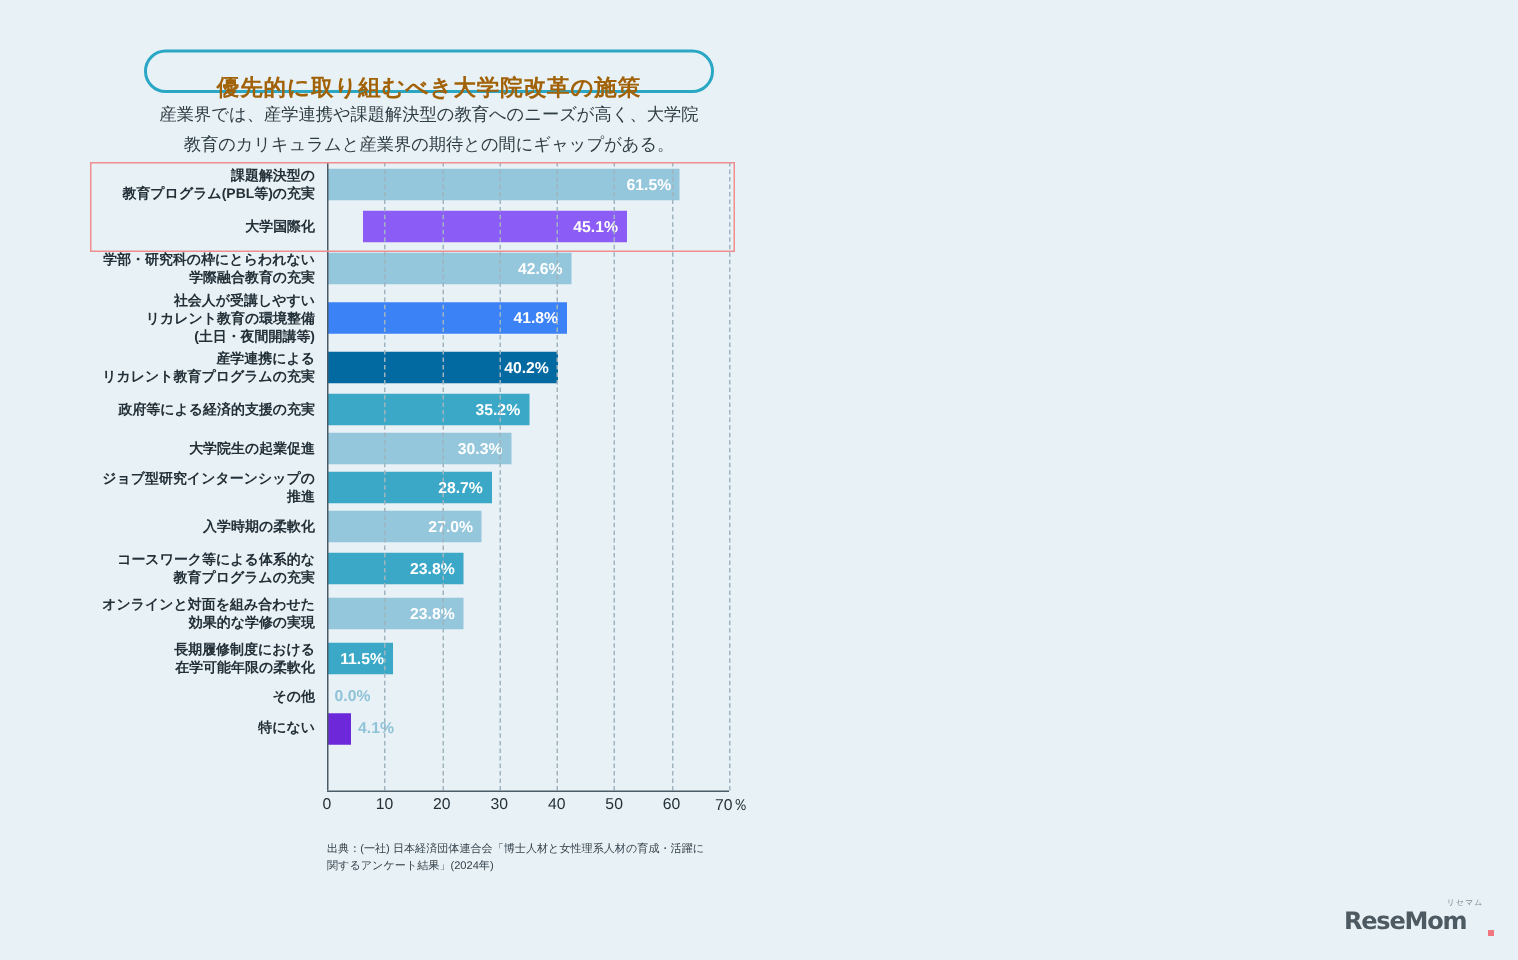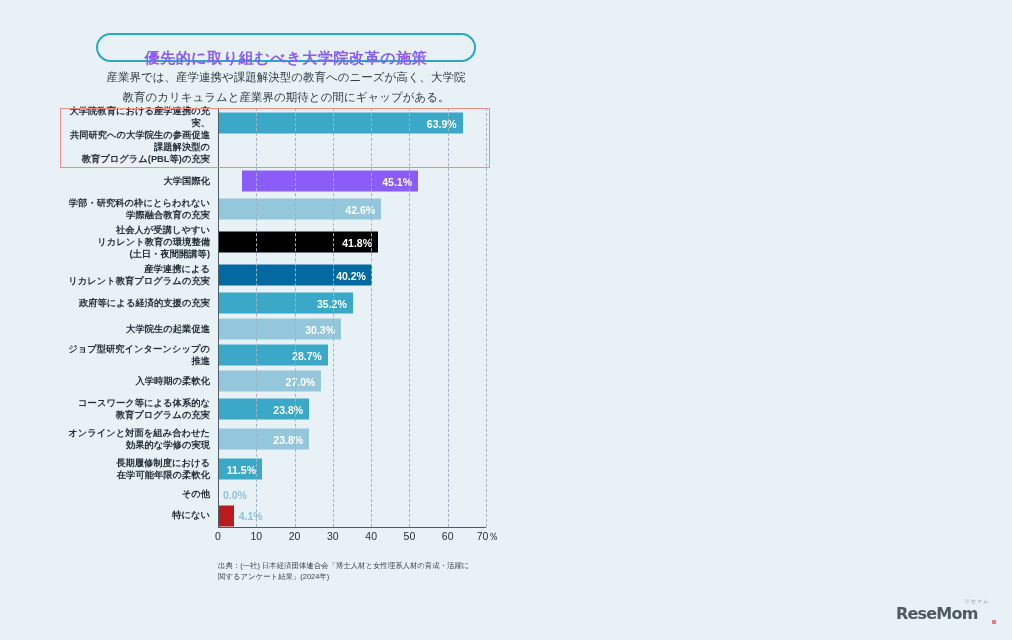--- a/index.html
+++ b/index.html
@@ -18,21 +18,21 @@
 
   
   .title-pill {
     position: absolute; top: 33px; height: 29px;
     border: 2px solid #2aa7c4; border-radius: 15px;
     background: #e8f1f6;
     display: flex; align-items: center; justify-content: center;
   }
   #title-pill-left  { left: 96px; width: 380px; }
   .title-text {
-    color: #8b5cf6; font-size: 15px; font-weight: bold;
+    color: #a16207; font-size: 15px; font-weight: bold;
     letter-spacing: 0.6px; white-space: nowrap; margin-top: 22px;
   }
 
   
   .lead {
     position: absolute; color: #2e3c44; font-size: 11.5px;
     line-height: 1.72; text-align: center; white-space: pre-line;
   }
   #lead-left  { left: 96px; top: 68px; width: 380px; }
 
@@ -112,31 +112,27 @@
     <div class="title-pill" id="title-pill-left">
       <span class="title-text">優先的に取り組むべき大学院改革の施策</span>
     </div>
 
     <div class="lead" id="lead-left">産業界では、産学連携や課題解決型の教育へのニーズが高く、大学院
 教育のカリキュラムと産業界の期待との間にギャップがある。</div>
 
     <div id="hbar-chart">
       <div id="hb-rows">
           <div class="hb-row" style="height: 30px;">
-            <div class="hb-label">大学院教育における産学連携の充実、
-共同研究への大学院生の参画促進</div>
-            <div class="hb-track">
-              <div class="hb-bar" style="width: 244.646px; background: rgb(58, 168, 198);">
-                <span class="hb-val">63.9%</span>
-              </div>
-            </div>
-          </div>
-          <div class="hb-row" style="height: 30px;">
             <div class="hb-label">課題解決型の
 教育プログラム(PBL等)の充実</div>
+            <div class="hb-track">
+              <div class="hb-bar" style="width: 235.457px; background: rgb(148, 198, 220);">
+                <span class="hb-val">61.5%</span>
+              </div>
+            </div>
           </div>
           <div class="hb-row" style="height: 26px;">
             <div class="hb-label">大学国際化</div>
             <div class="hb-track">
               <div class="hb-bar" style="width: 176px; background: #8b5cf6; margin-left: 24px;">
                 <span class="hb-val">45.1%</span>
               </div>
             </div>
           </div>
           <div class="hb-row" style="height: 30px;">
@@ -146,21 +142,21 @@
               <div class="hb-bar" style="width: 163.097px; background: rgb(148, 198, 220);">
                 <span class="hb-val">42.6%</span>
               </div>
             </div>
           </div>
           <div class="hb-row" style="height: 36px;">
             <div class="hb-label">社会人が受講しやすい
 リカレント教育の環境整備
 (土日・夜間開講等)</div>
             <div class="hb-track">
-              <div class="hb-bar" style="width: 160.034px; background: #000000;">
+              <div class="hb-bar" style="width: 160.034px; background: #3b82f6;">
                 <span class="hb-val">41.8%</span>
               </div>
             </div>
           </div>
           <div class="hb-row" style="height: 30px;">
             <div class="hb-label">産学連携による
 リカレント教育プログラムの充実</div>
             <div class="hb-track">
               <div class="hb-bar" style="width: 153.909px; background: #0369a1;">
                 <span class="hb-val">40.2%</span>
@@ -230,21 +226,21 @@
             <div class="hb-label">その他</div>
             <div class="hb-track">
               <div class="hb-bar" style="width: 0px; background: rgb(148, 198, 220);">
                 <span class="hb-val outside">0.0%</span>
               </div>
             </div>
           </div>
           <div class="hb-row" style="height: 23px;">
             <div class="hb-label">特にない</div>
             <div class="hb-track">
-              <div class="hb-bar" style="width: 15.6971px; background: #b91c1c;">
+              <div class="hb-bar" style="width: 15.6971px; background: #6d28d9;">
                 <span class="hb-val outside">4.1%</span>
               </div>
             </div>
           </div>
         </div>
       <div id="hb-grid" style="height: 419px;">
           <div class="g axis0" style="left: 0px;"></div>
           <div class="g" style="left: 38.2857px;"></div>
           <div class="g" style="left: 76.5714px;"></div>
           <div class="g" style="left: 114.857px;"></div>

